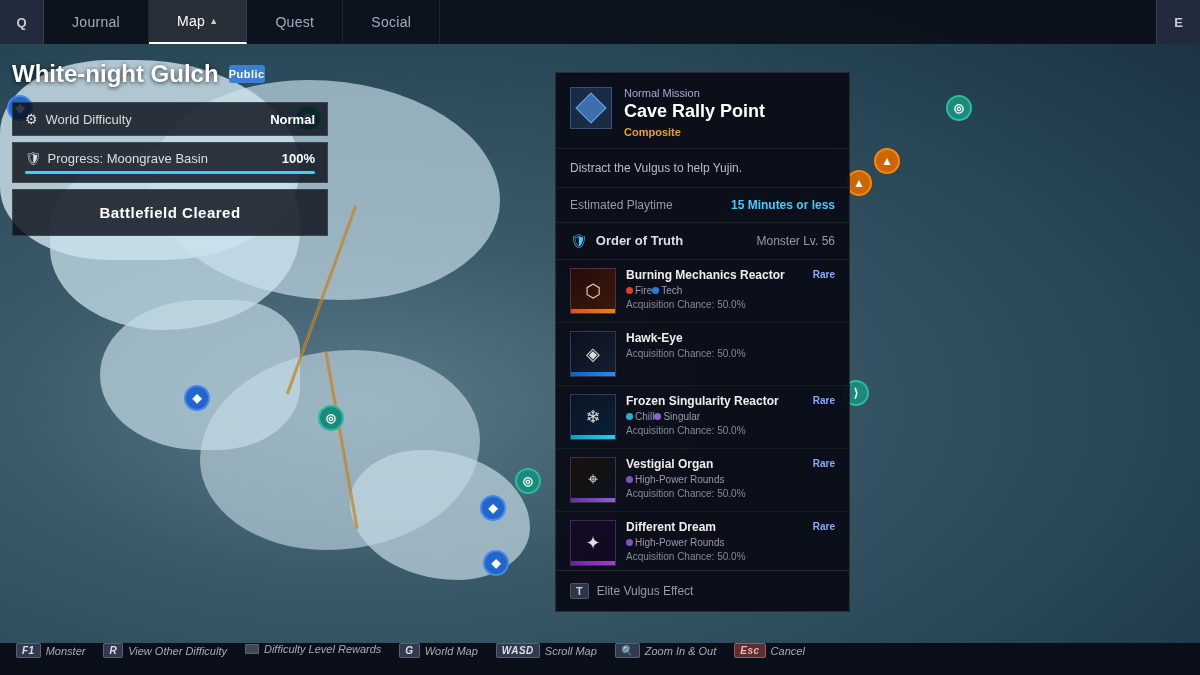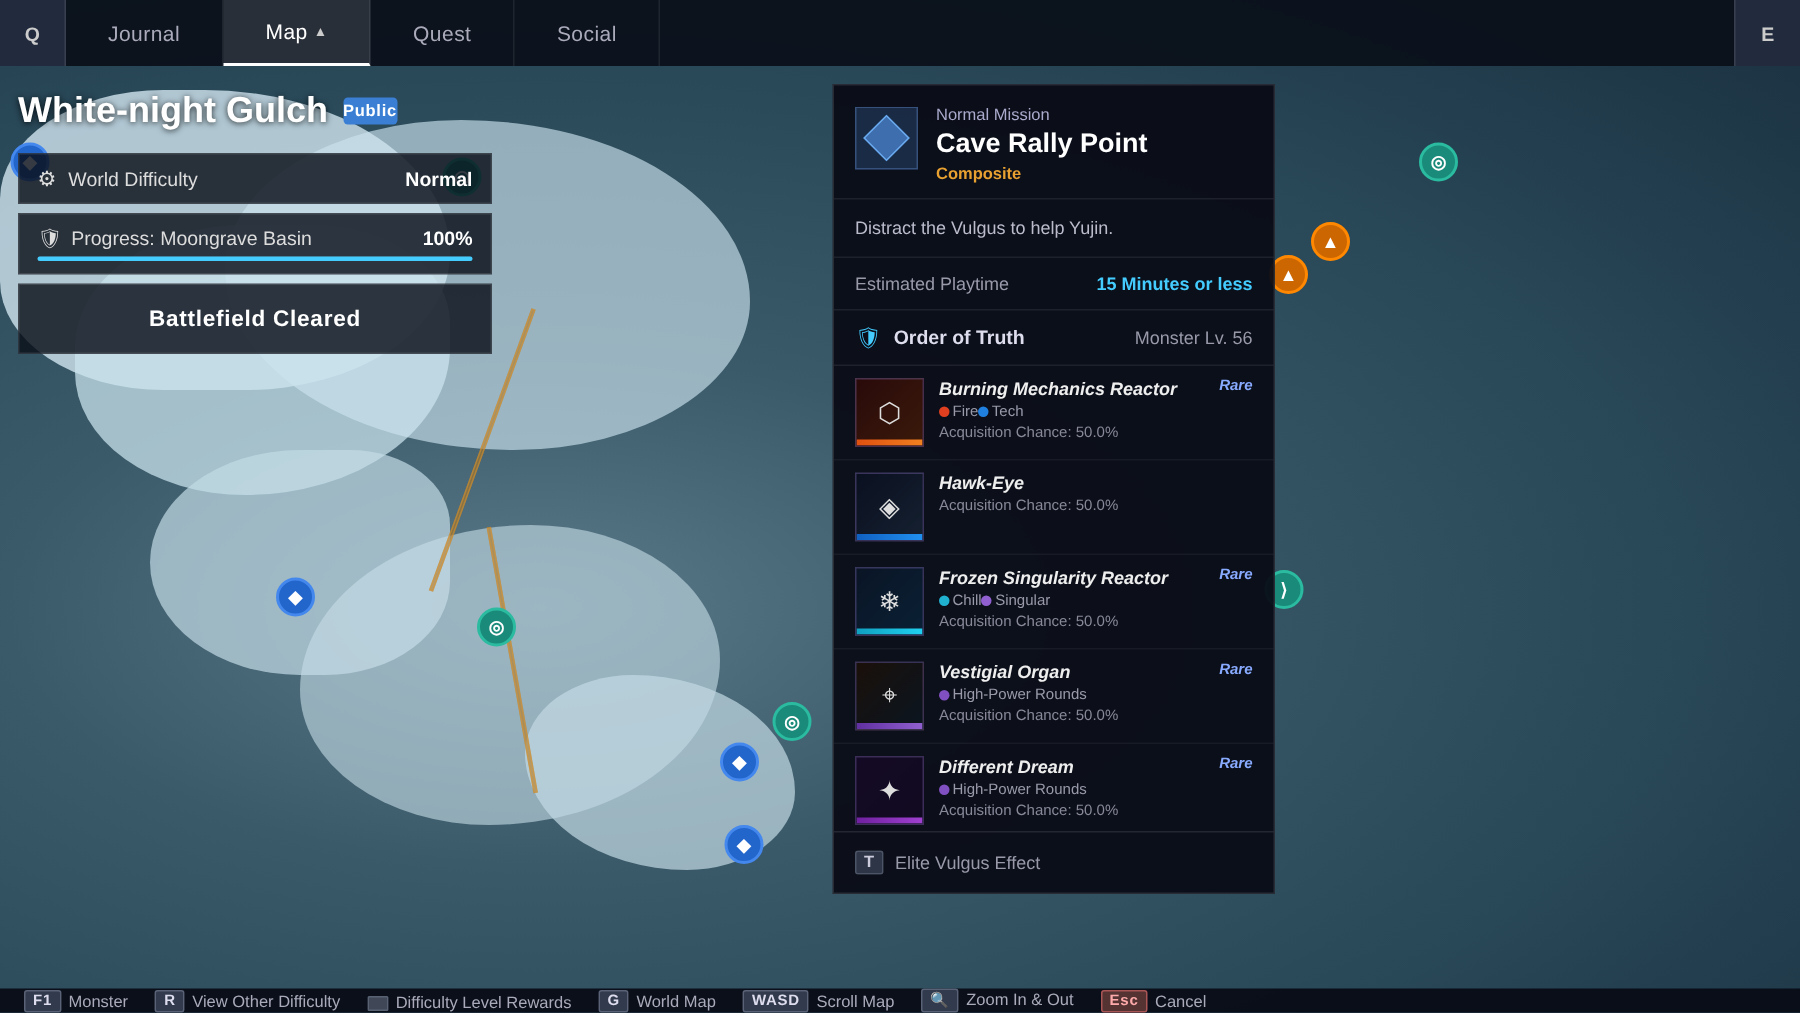--- a/index.html
+++ b/index.html
@@ -187,21 +187,21 @@
       font-weight: bold;
       z-index: 20;
     }
     .map-icon.blue { background: #2266cc; border: 2px solid #4488ee; }
     .map-icon.teal { background: #1a8a7a; border: 2px solid #2abba0; }
     .map-icon.orange { background: #cc6600; border: 2px solid #ff8800; }
 
     
     #mission-panel {
       position: absolute;
-      top: 56px;
+      top: 72px;
       left: 555px;
       width: 295px;
       background: rgba(10,12,22,0.95);
       border: 1px solid rgba(255,255,255,0.12);
       z-index: 200;
       color: #ddd;
     }
 
     .mission-header {
       display: flex;
@@ -290,21 +290,21 @@
     .item-thumb-icon { font-size: 18px; }
     .item-thumb-bar {
       position: absolute;
       left: 0;
       bottom: 0;
       right: 0;
       height: 4px;
     }
 
     .item-info { flex: 1; min-width: 0; }
-    .item-name-row { display: flex; gap: 6px; margin-bottom: 3px; font-style: italic; }
+    .item-name-row { display: flex; align-items: center; gap: 6px; margin-bottom: 3px; }
     .item-name { font-size: 12px; color: #eee; font-weight: 600; }
     .item-rarity { font-size: 10px; color: #88aaff; font-weight: 600; margin-left: auto; }
     .item-tags { display: flex; gap: 0; margin-bottom: 3px; flex-wrap: wrap; }
     .item-tag { font-size: 10px; color: #99a; display: flex; align-items: center; gap: 2px; }
     .item-tag .dot { width: 7px; height: 7px; border-radius: 50%; display: inline-block; }
     .dot-fire { background: #e04020; }
     .dot-tech { background: #2080e0; }
     .dot-chill { background: #20b0d0; }
     .dot-singular { background: #9060d0; }
     .dot-rounds { background: #8050c0; }
@@ -332,27 +332,28 @@
       border-radius: 2px;
     }
     .footer-icon { font-size: 13px; color: #7ab; }
 
     
     #bottom-bar {
       position: absolute;
       bottom: 0;
       left: 0;
       right: 0;
-      height: 16px;
+      height: 32px;
       background: rgba(8,12,22,0.95);
       display: flex;
-      align-items: flex-end;
+      align-items: flex-start;
       padding: 0 16px;
       gap: 18px;
       z-index: 100;
+      font-style: italic;
     }
     .bottom-item {
       display: flex;
       align-items: center;
       gap: 5px;
       font-size: 11px;
       color: #aab;
     }
     .bottom-key {
       background: rgba(60,70,90,0.8);

